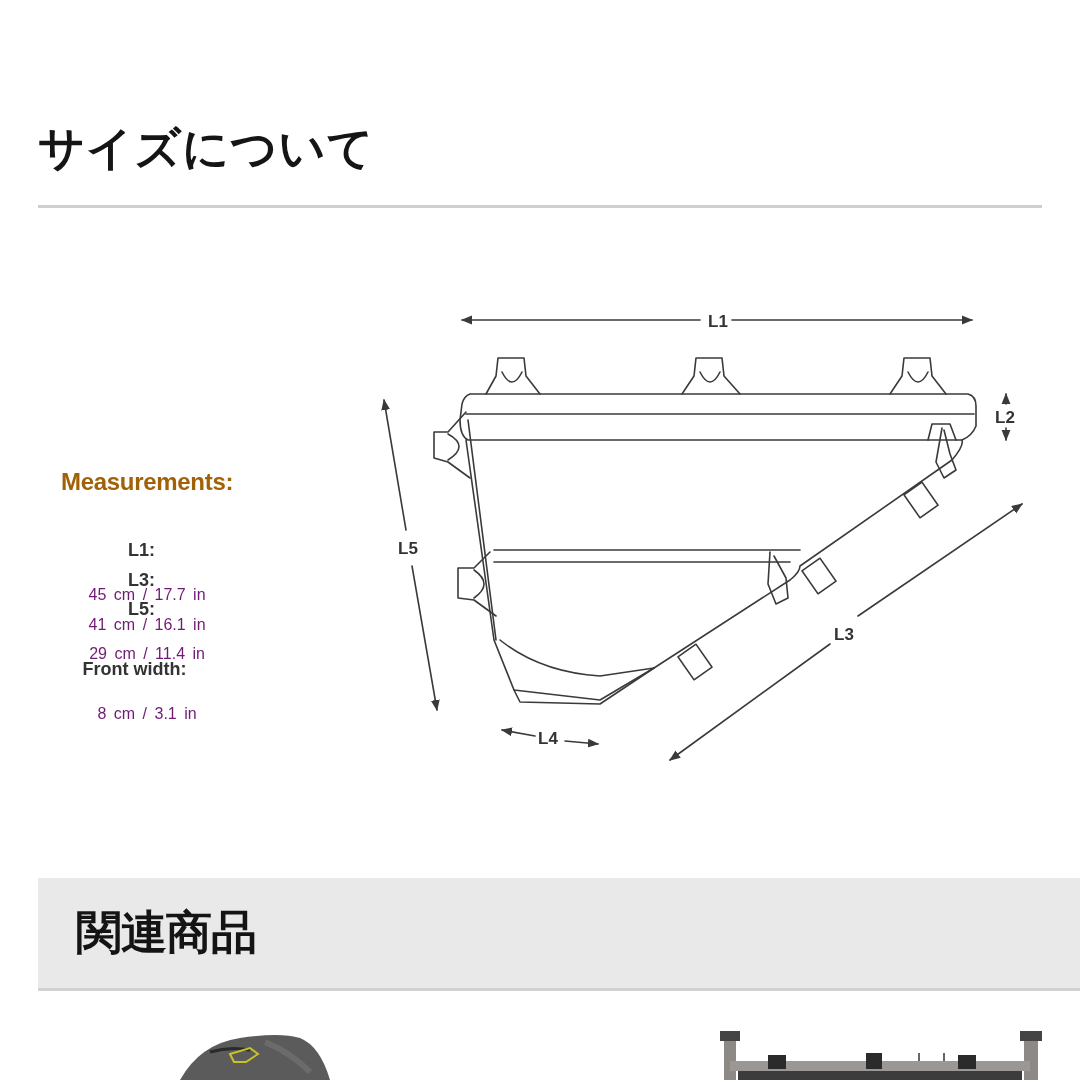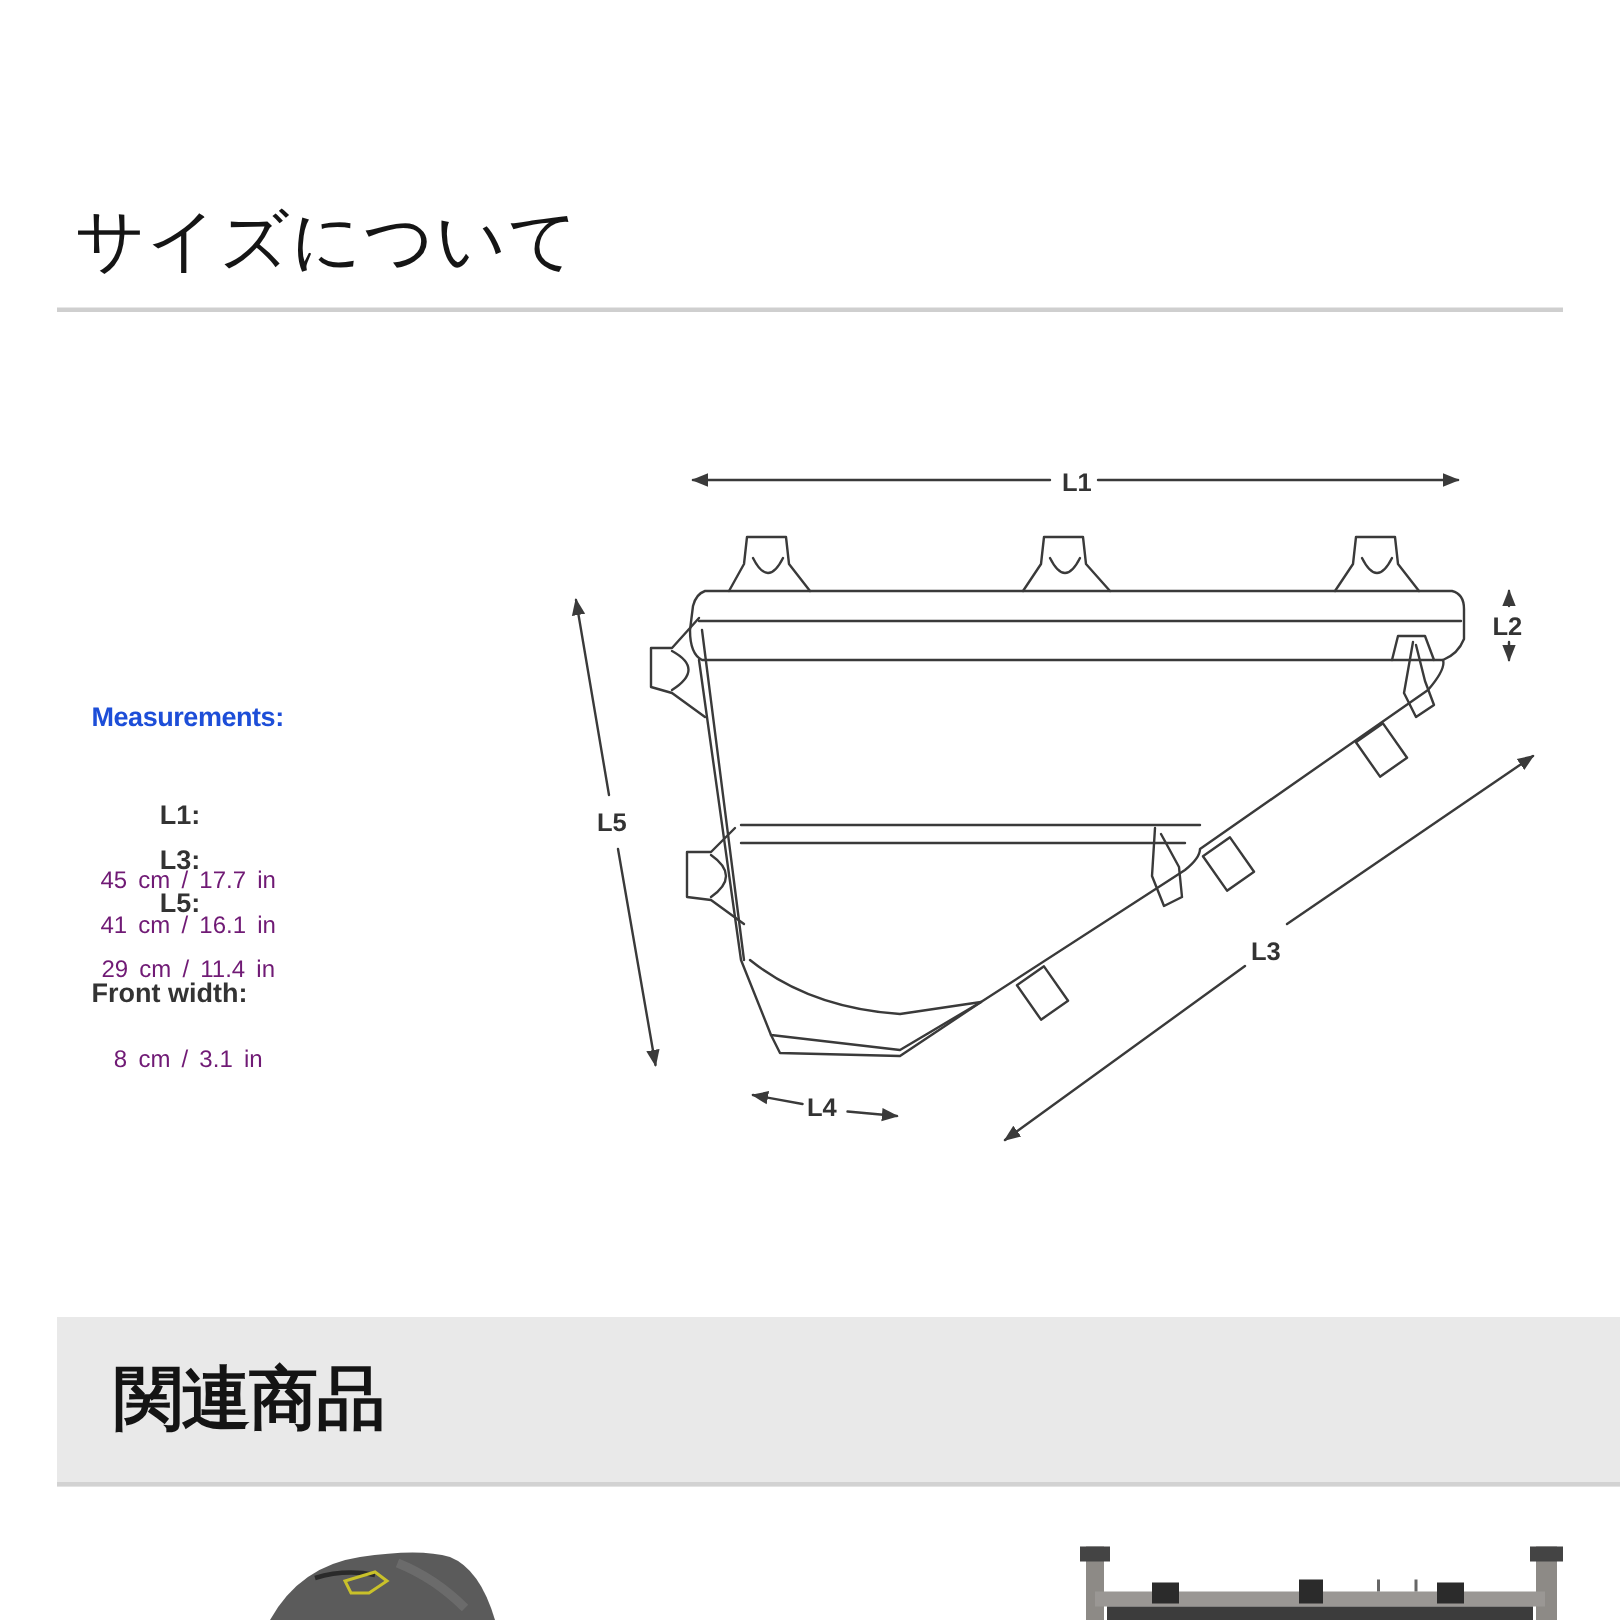--- a/index.html
+++ b/index.html
@@ -13,47 +13,47 @@
       overflow: hidden;
       position: relative;
       font-family: "DejaVu Sans", sans-serif;
       color: #1a1a1a;
     }
     .section-title {
       position: absolute;
       left: 38px;
       top: 118px;
       font-size: 46px;
-      font-weight: normal;
+      font-weight: bold;
       letter-spacing: 1px;
-      margin: 12px;
+      margin: 0;
       color: #151515;
     }
     .divider-top {
       position: absolute;
       left: 38px;
       top: 205px;
       width: 1004px;
       height: 3px;
       background: #cfcfcf;
     }
     
     .measurements {
       position: absolute;
       left: 61px;
       top: 468px;
       font-family: "Liberation Sans", sans-serif;
       color: #3a3a3a;
     }
     .m-heading {
-      font-size: 18px;
+      font-size: 24px;
       font-weight: bold;
       letter-spacing: -0.3px;
       margin-bottom: 44px;
-      color: #1d4ed8;
+      color: #a16207;
     }
     .m-row {
       height: 29.5px;
       display: flex;
       align-items: center;
       font-size: 16px;
       flex-direction: column;
     }
     .m-key {
       font-weight: bold;

